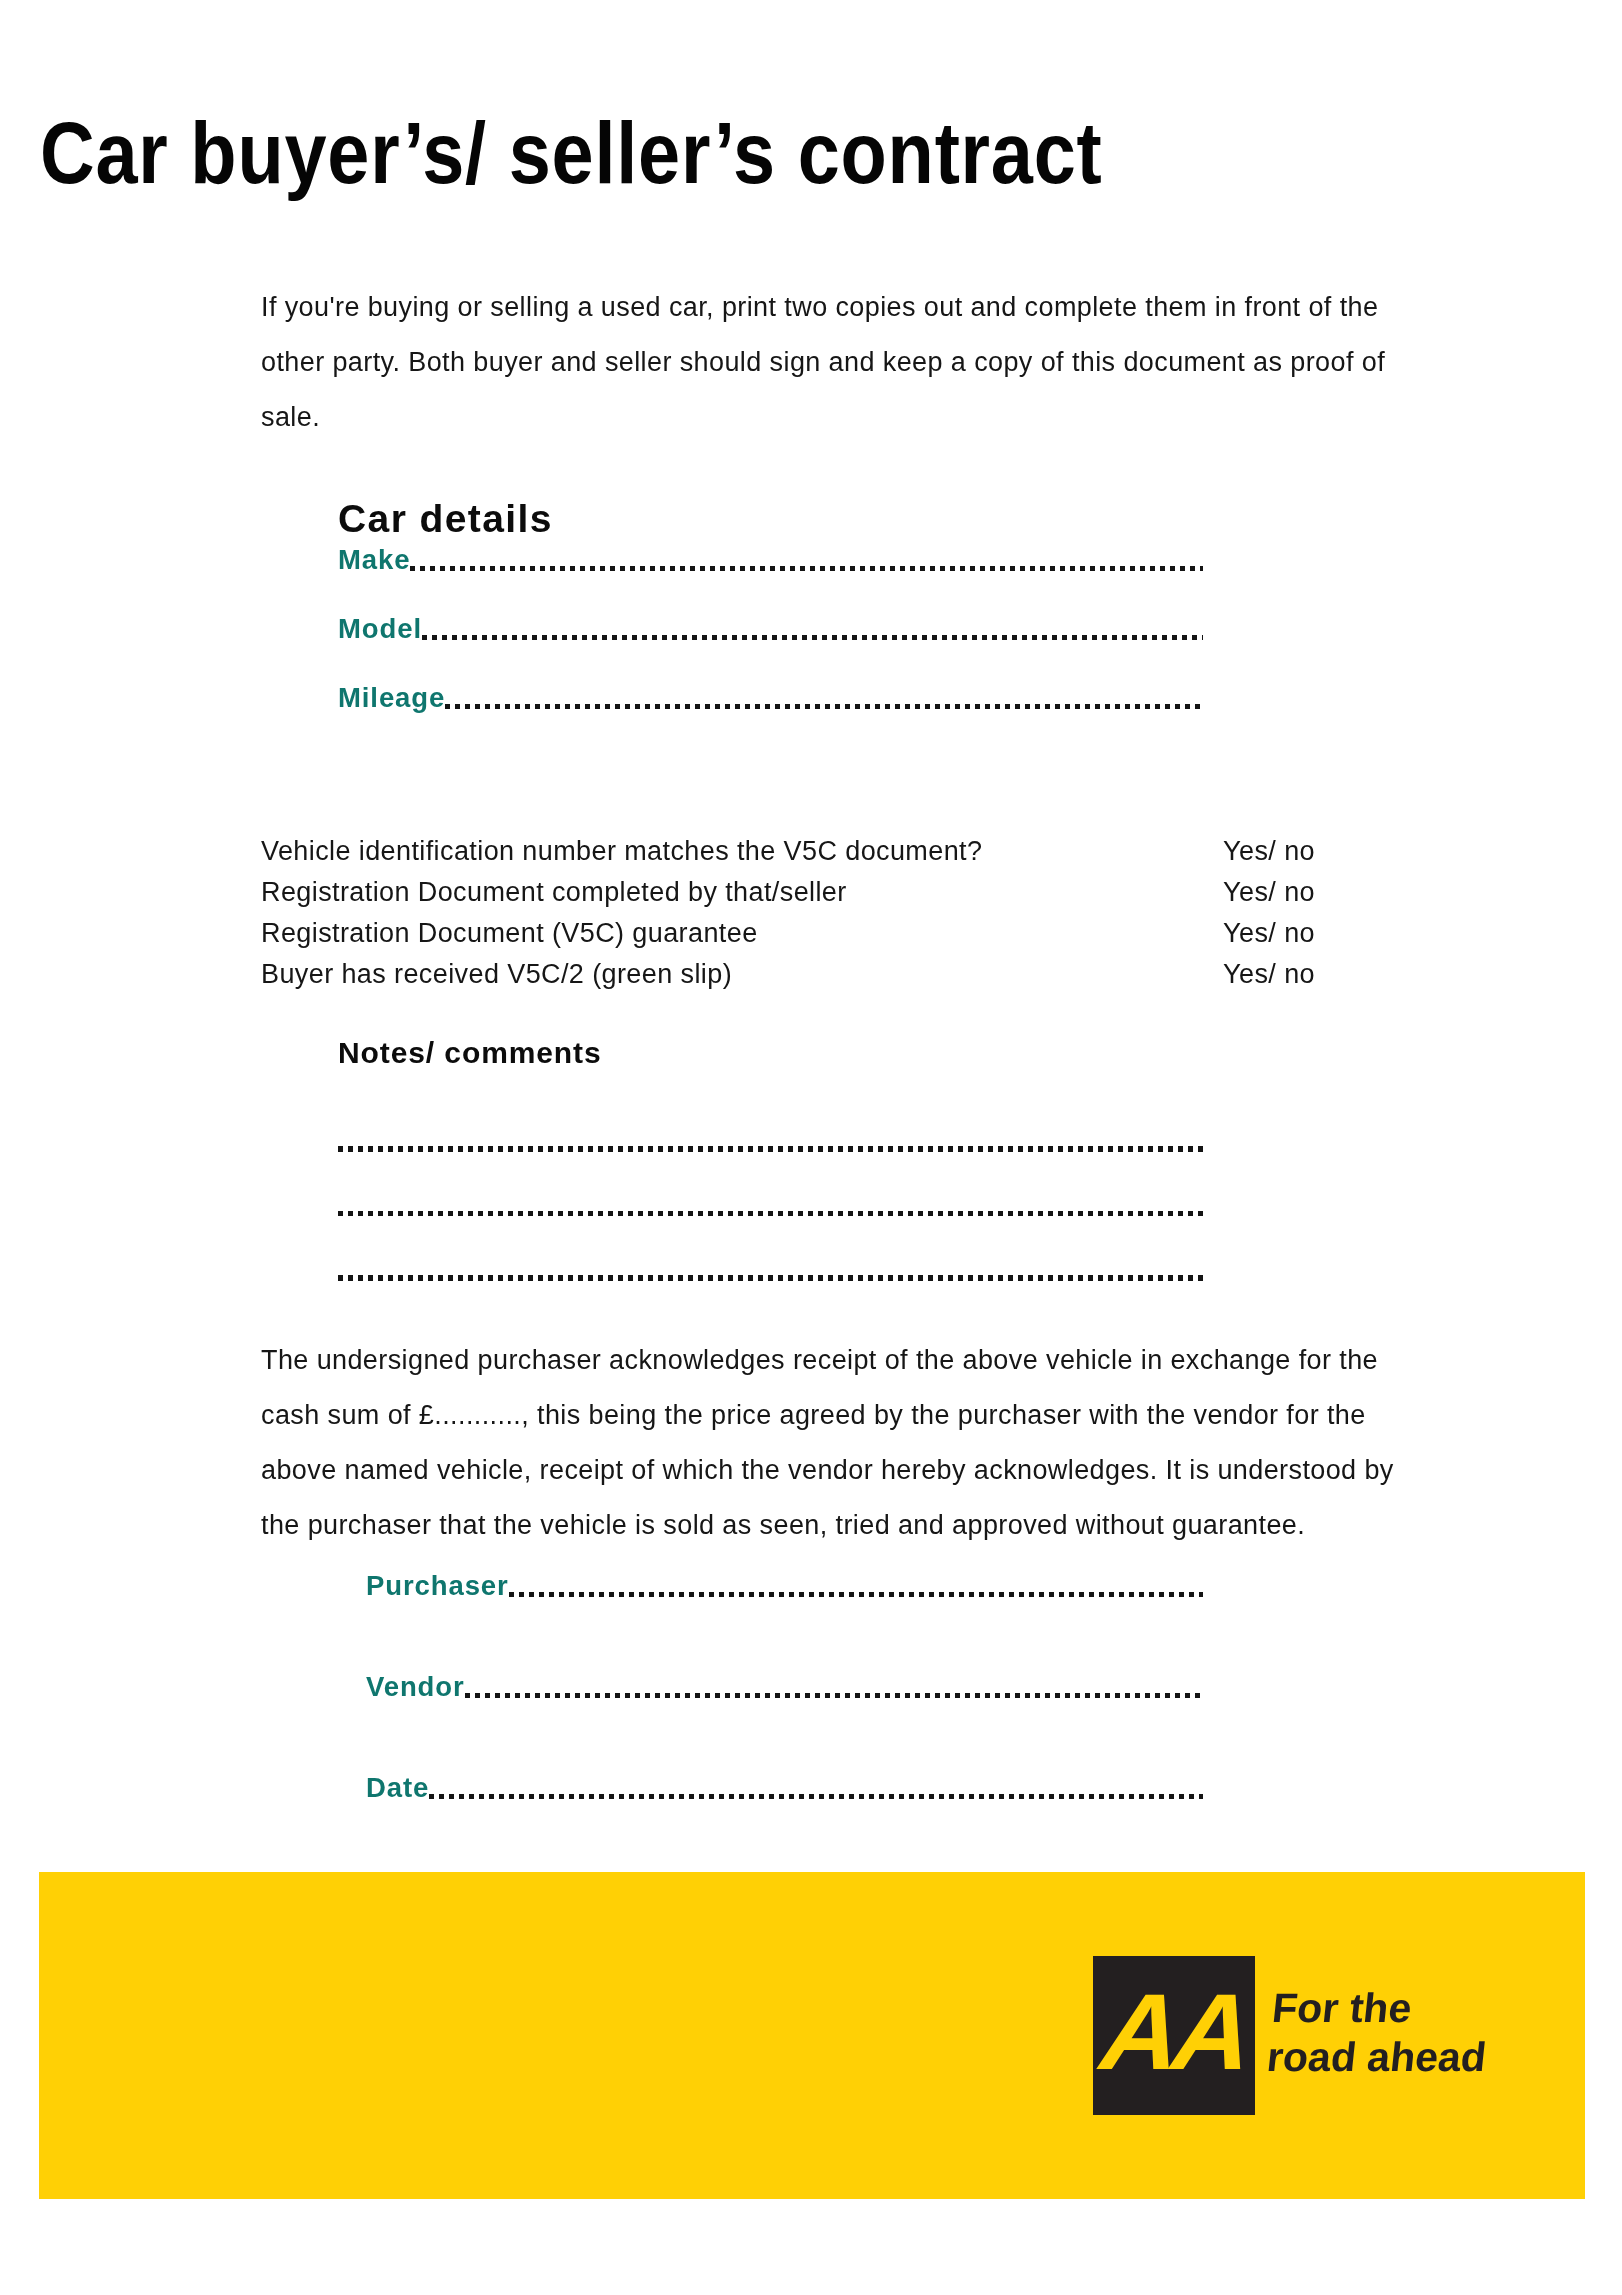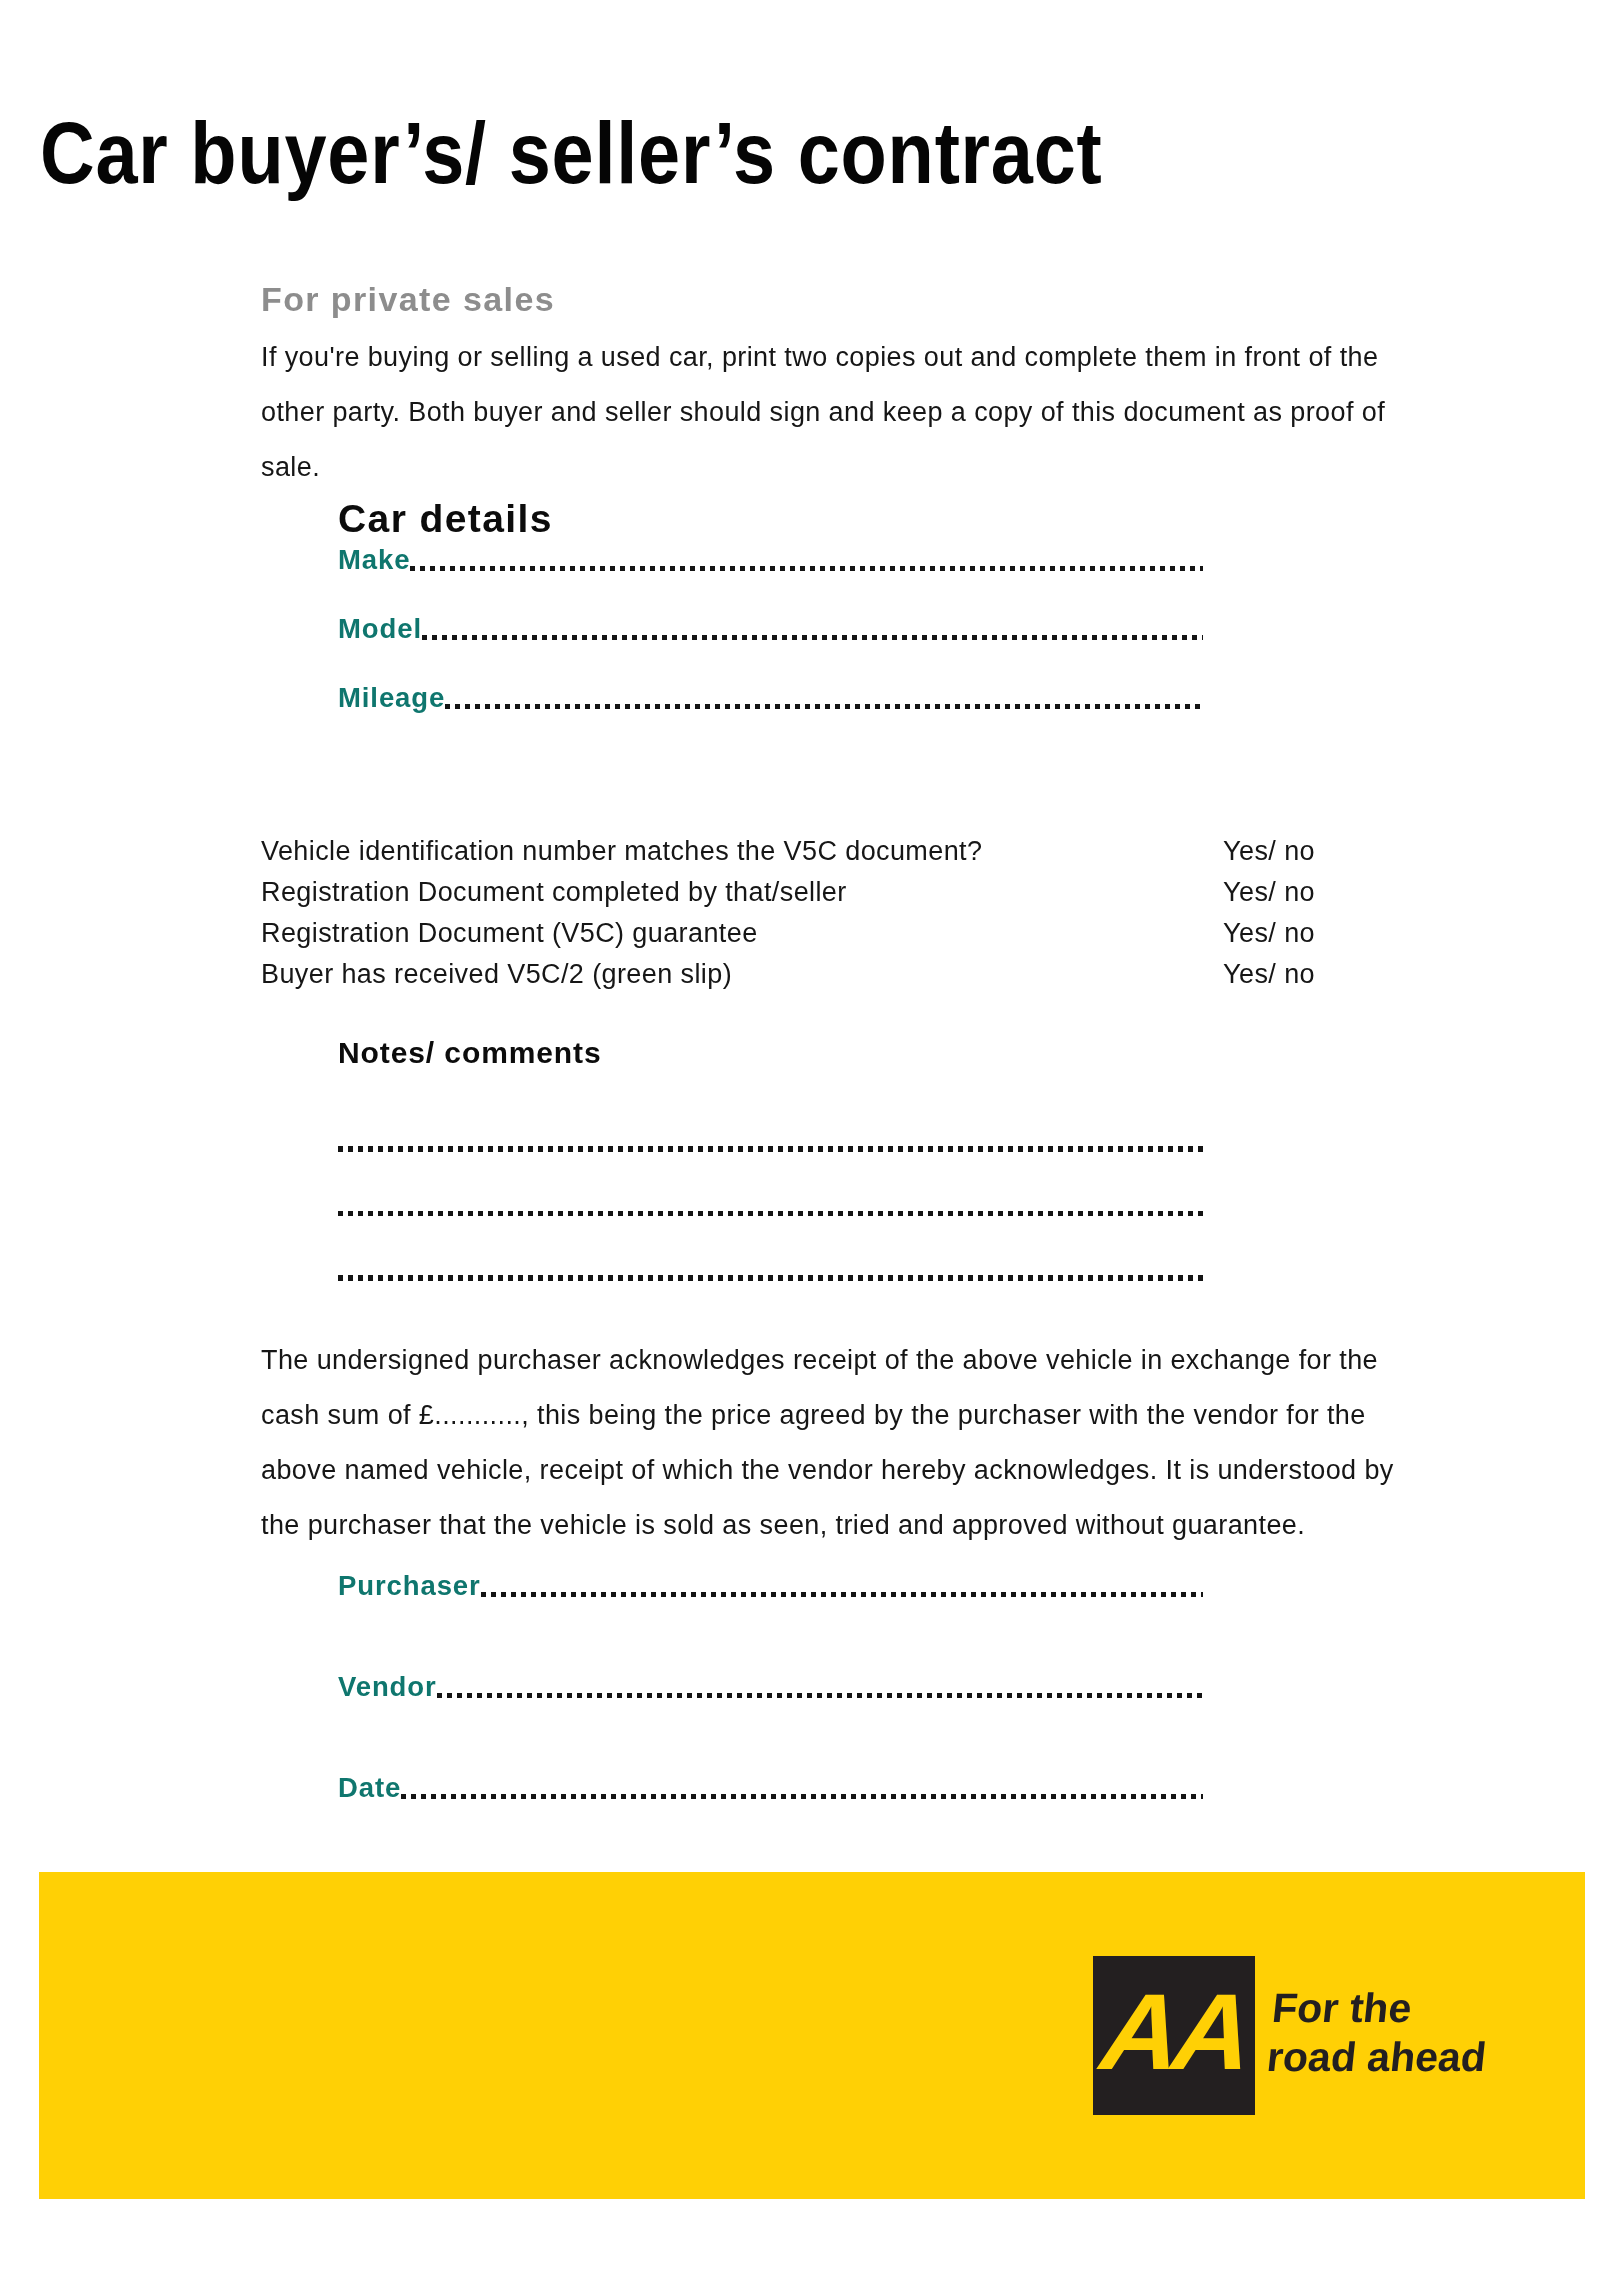--- a/index.html
+++ b/index.html
@@ -134,21 +134,21 @@
     width: 1134px;
   }
 
   
   .signatures {
     position: absolute;
     left: 338px;
     top: 1563px;
     width: 865px;
   }
-  .signatures .field-row { margin-bottom: 62px; }
+  .signatures .field-row { margin-bottom: 62px; margin-left: 28px; }
 
   
   .footer {
     position: absolute;
     left: 39px;
     top: 1872px;
     width: 1546px;
     height: 327px;
     background: #FFD005;
   }
@@ -188,21 +188,20 @@
   }
 </style>
 </head>
 <body>
 
 <div class="page">
 
   <div class="doc-title">Car buyer’s/ seller’s contract</div>
 
   <div class="intro">
-    <div class="intro-heading">For private sales</div>
     <div class="body-text">If you're buying or selling a used car, print two copies out and complete them in front of the other party. Both buyer and seller should sign and keep a copy of this document as proof of sale.</div>
   </div>
 
   <div class="car-details-heading">Car details</div>
 
   <div class="fields-block">
     <div class="field-row">
       <span class="field-label">Make</span>
       <span class="leader"></span>
     </div>

